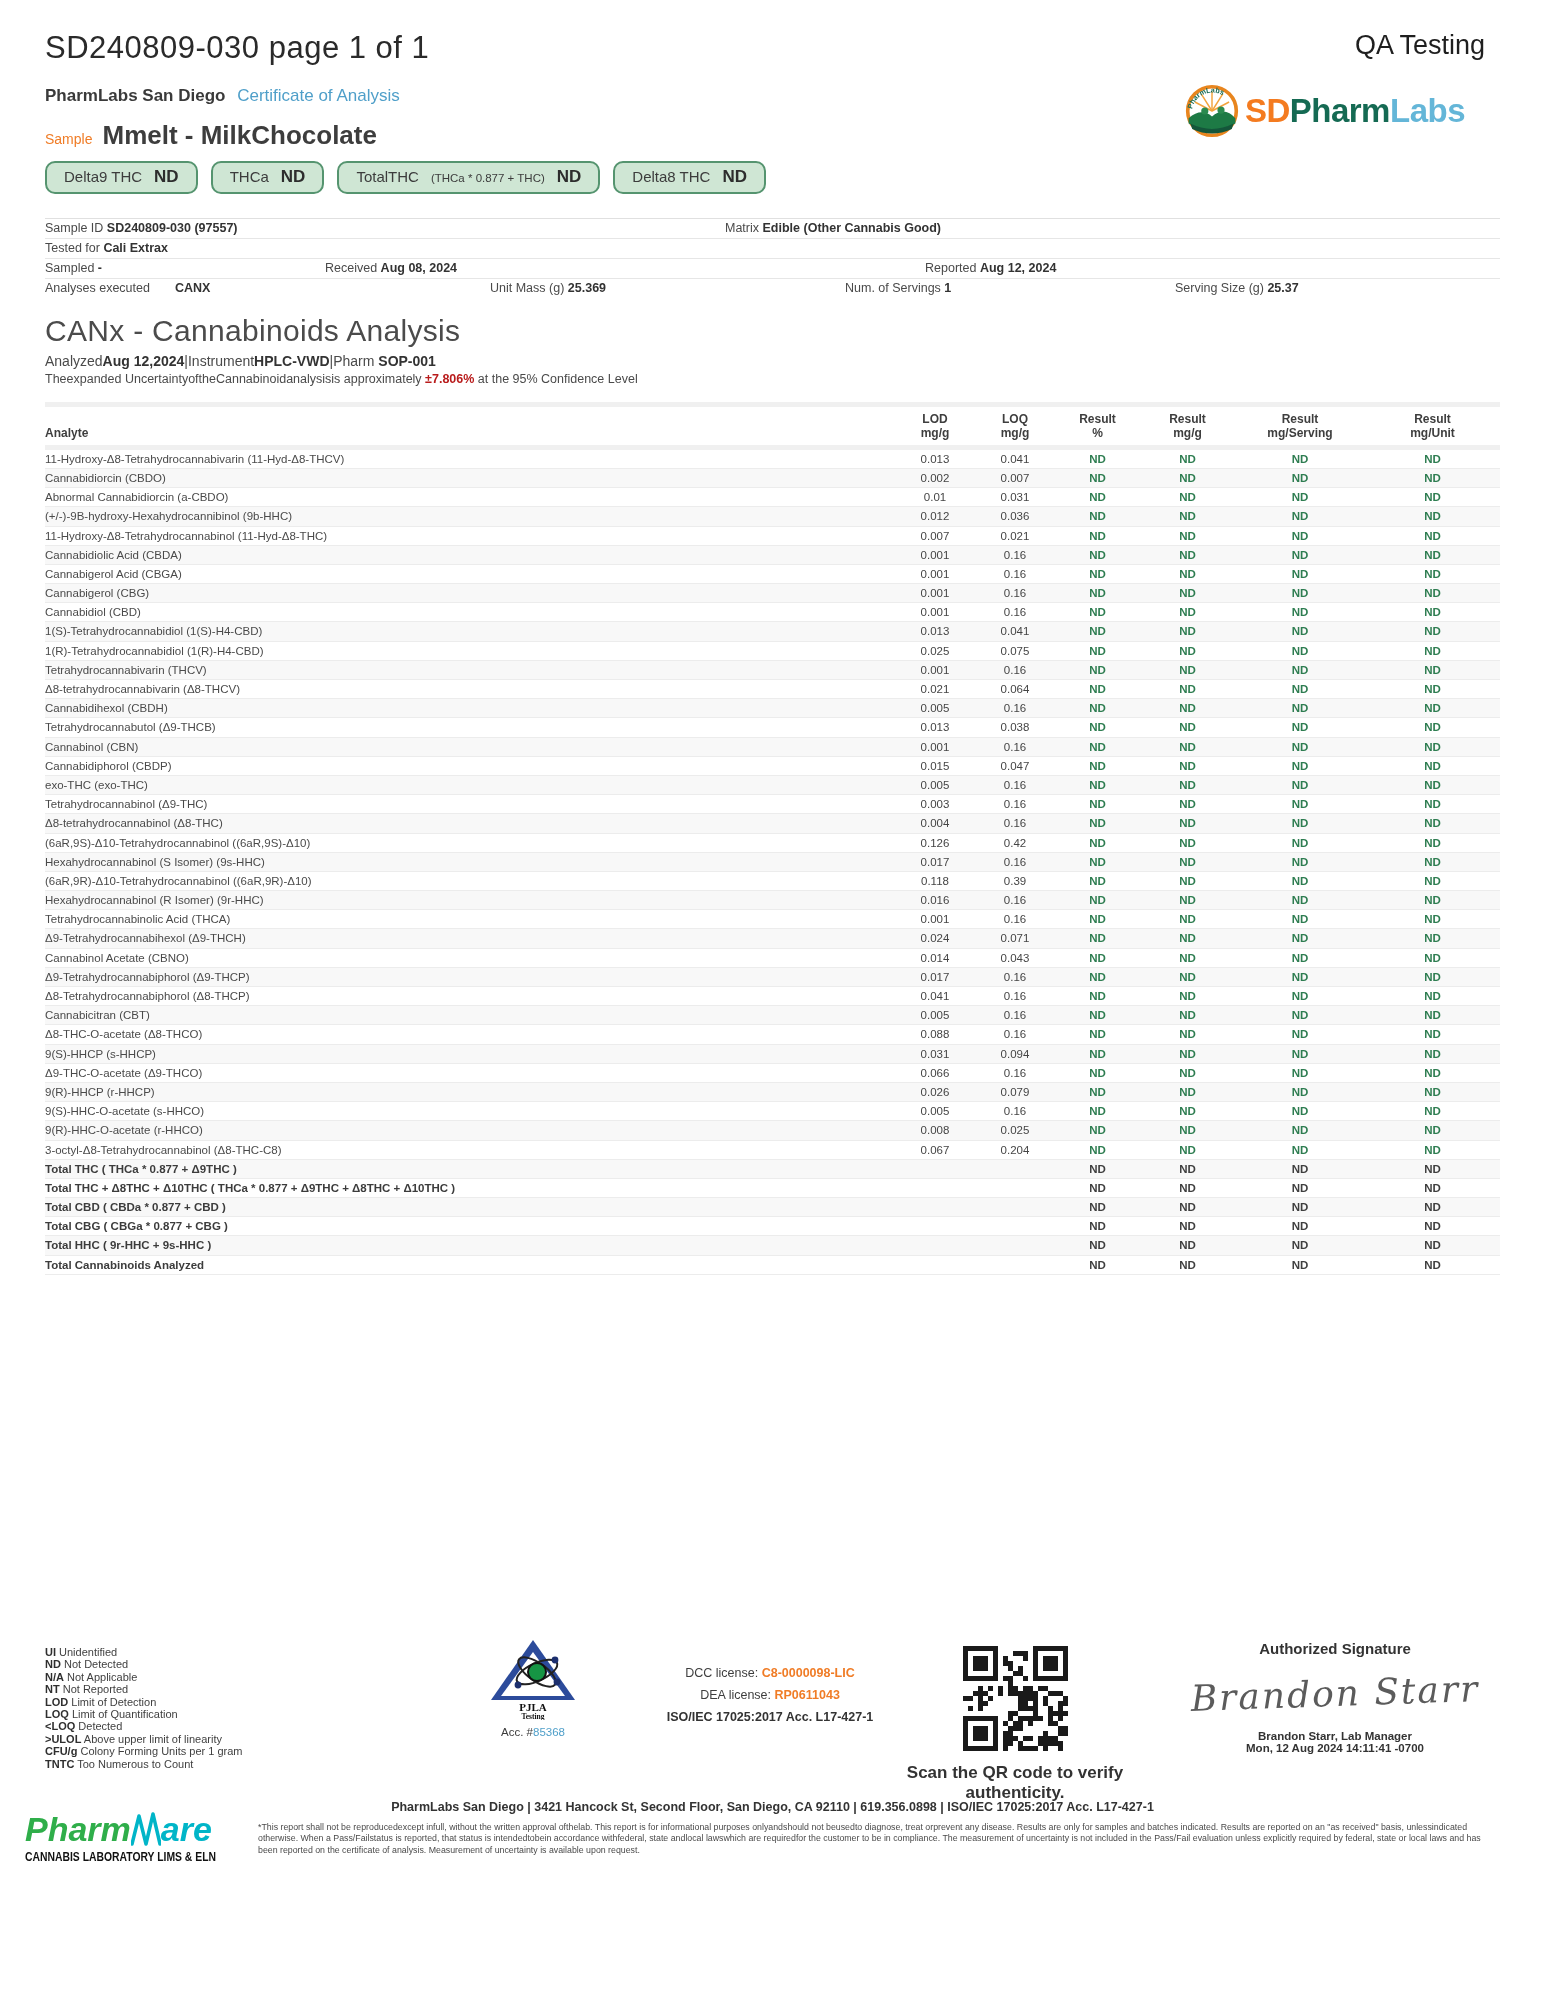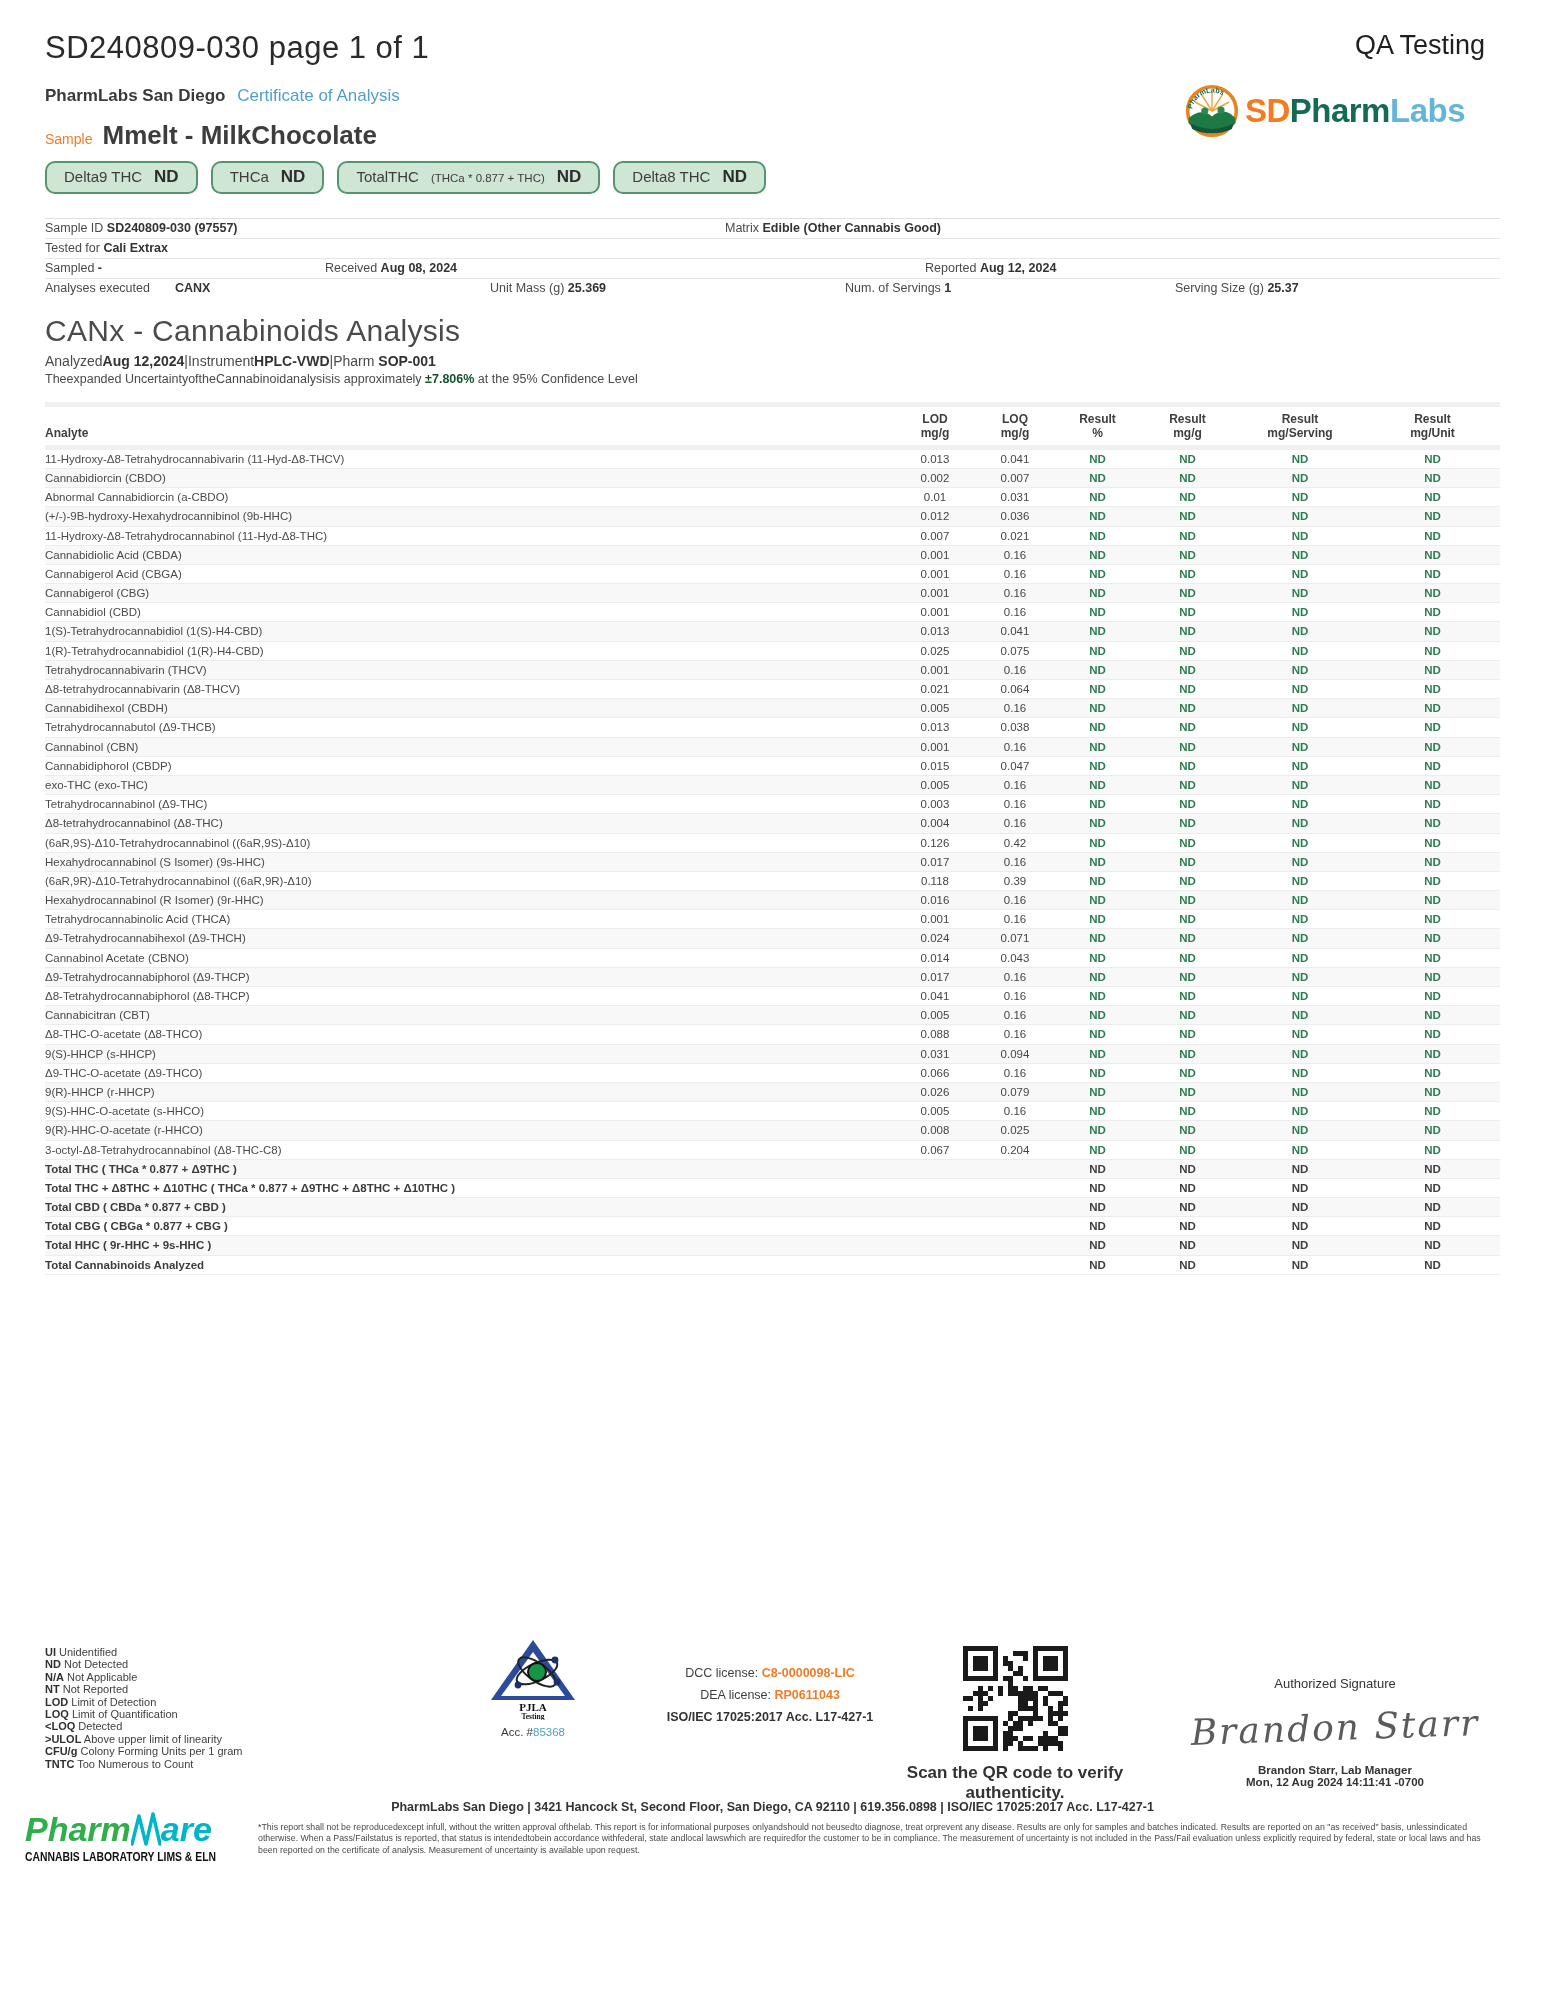--- a/index.html
+++ b/index.html
@@ -42,21 +42,21 @@
   .meta-row:last-child{border-bottom:none;}
   .m{position:absolute;white-space:nowrap;color:#4a4a4a;}
   .m b{color:#333;}
 
   
   .section{margin:16px 0 16px 45px;}
   .section-title{font-size:30px;font-weight:400;color:#4b4b4b;letter-spacing:.3px;}
   .analysis-meta{font-size:14px;margin-top:5px;color:#4a4a4a;}
   .analysis-meta b{color:#333;}
   .uncert{font-size:12.5px;margin-top:3px;color:#4a4a4a;}
-  .uncert b{color:#14532d;}
+  .uncert b{color:#b91c1c;}
 
   
   .tbl{margin:10px 45px 0 45px;}
   .t-head,.t-row{display:grid;
     grid-template-columns:1fr 80px 80px 85px 95px 130px 135px;}
   .t-head{border-top:5px solid #f0f0f0;border-bottom:5px solid #f0f0f0;
           padding:5px 0 4px;font-size:12px;font-weight:700;color:#3e3e3e;}
   .th{display:flex;flex-direction:column;justify-content:flex-end;text-align:center;line-height:1.2;}
   .th.analyte{justify-content:flex-end;text-align:left;}
   .t-row{height:18.2px;line-height:18.2px;border-bottom:1px solid #ececec;
@@ -78,21 +78,21 @@
 
   .licenses{position:absolute;left:640px;top:1662px;width:260px;text-align:center;
             font-size:12.5px;line-height:22px;color:#3e3e3e;}
   .licenses .lic-val{color:var(--orange);font-weight:600;}
   .licenses .iso{font-weight:700;color:#333;}
 
   .qrbox{position:absolute;left:900px;top:1646px;width:230px;text-align:center;}
   .qr-caption{font-size:17px;font-weight:600;color:#333;margin-top:8px;}
 
   .sigbox{position:absolute;left:1185px;top:1640px;width:300px;text-align:center;}
-  .sig-head{font-size:13px;font-weight:400;color:#333;margin-top:36px;}
+  .sig-head{font-size:15px;font-weight:700;color:#333;}
   .sig-script{font-family:"DejaVu Serif",serif;font-style:italic;font-size:36px;
               color:#5b5b5b;margin-top:16px;transform:rotate(-2deg);letter-spacing:2px;}
   .sig-name{font-size:11.5px;font-weight:700;color:#333;margin-top:16px;}
   .sig-date{font-size:11.5px;font-weight:700;color:#333;}
 
   .address{position:absolute;left:0;right:0;top:1800px;text-align:center;
            font-size:12.5px;font-weight:700;color:#333;}
   .disclaimer{position:absolute;left:258px;width:1235px;top:1822px;
               font-size:8.8px;line-height:1.3;color:#4a4a4a;}
 

